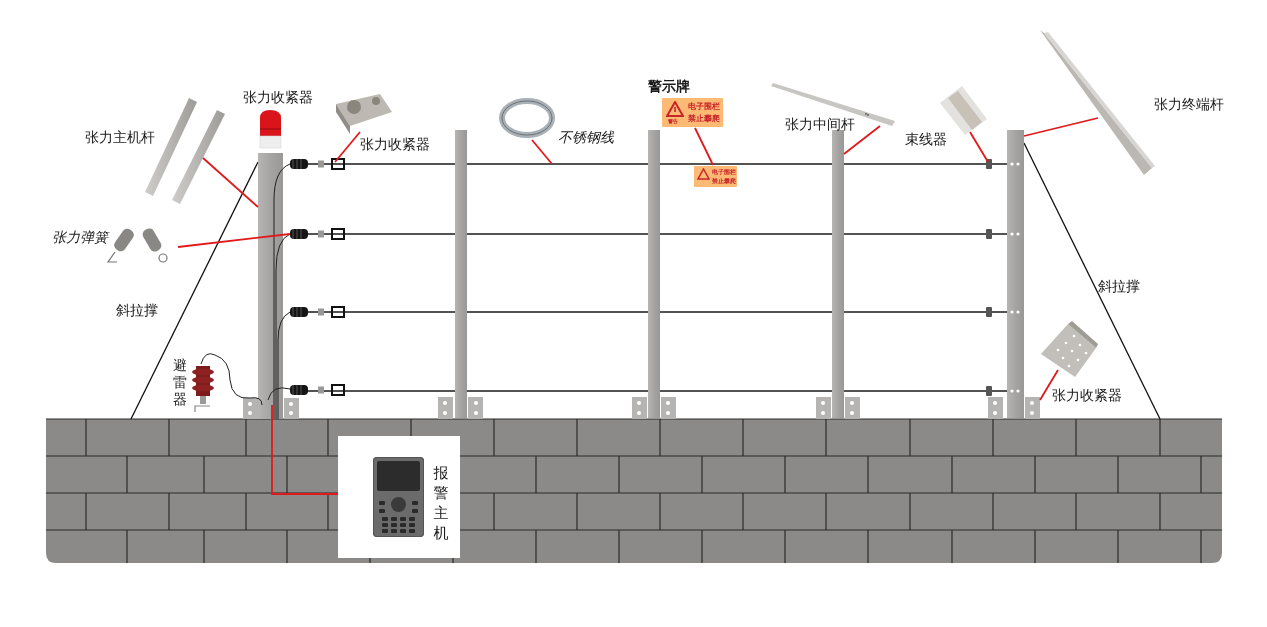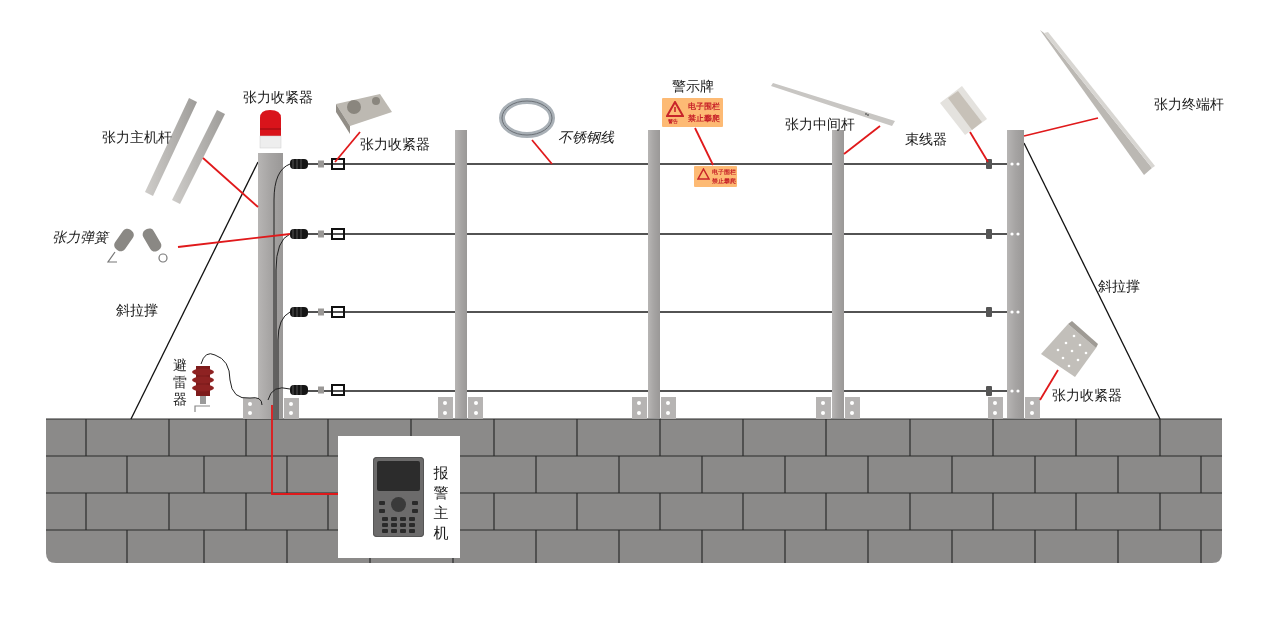--- a/index.html
+++ b/index.html
@@ -340,25 +340,25 @@
   <span class="t" style="left:26px;top:15px;font-size:8px;">禁止攀爬</span>
 </div>
 <div class="sign" style="left:694px;top:166px;width:43px;height:21px;">
   <svg class="tri" style="left:3px;top:2px;" width="13" height="12">
       <polygon points="6.5,1 12,11 1,11" fill="none" stroke="#c8242a" stroke-width="1.5"></polygon>
     </svg>
   <span class="t" style="left:18px;top:2px;font-size:6px;">电子围栏</span>
   <span class="t" style="left:18px;top:11px;font-size:6px;">禁止攀爬</span>
 </div>
 
-<div class="label" style="left:102px;top:129px;">张力主机杆</div>
+<div class="label" style="left:85px;top:129px;">张力主机杆</div>
 <div class="label" style="left:243px;top:89px;">张力收紧器</div>
 <div class="label" style="left:360px;top:136px;">张力收紧器</div>
 <div class="label" style="left:558px;top:129px;font-style:italic;">不锈钢线</div>
-<div class="label" style="left:672px;top:78px;">警示牌</div>
+<div class="label" style="left:648px;top:78px;font-weight:bold;">警示牌</div>
 <div class="label" style="left:745px;top:116px;margin-left:40px;">张力中间杆</div>
 <div class="label" style="left:905px;top:131px;">束线器</div>
 <div class="label" style="left:1154px;top:96px;">张力终端杆</div>
 <div class="label" style="left:52px;top:229px;font-style:italic;">张力弹簧</div>
 <div class="label" style="left:116px;top:302px;">斜拉撑</div>
 <div class="label" style="left:1098px;top:278px;">斜拉撑</div>
 <div class="label" style="left:1052px;top:387px;">张力收紧器</div>
 
 <div class="vlabel" style="left:172px;top:357px;">
   <div>避</div>

